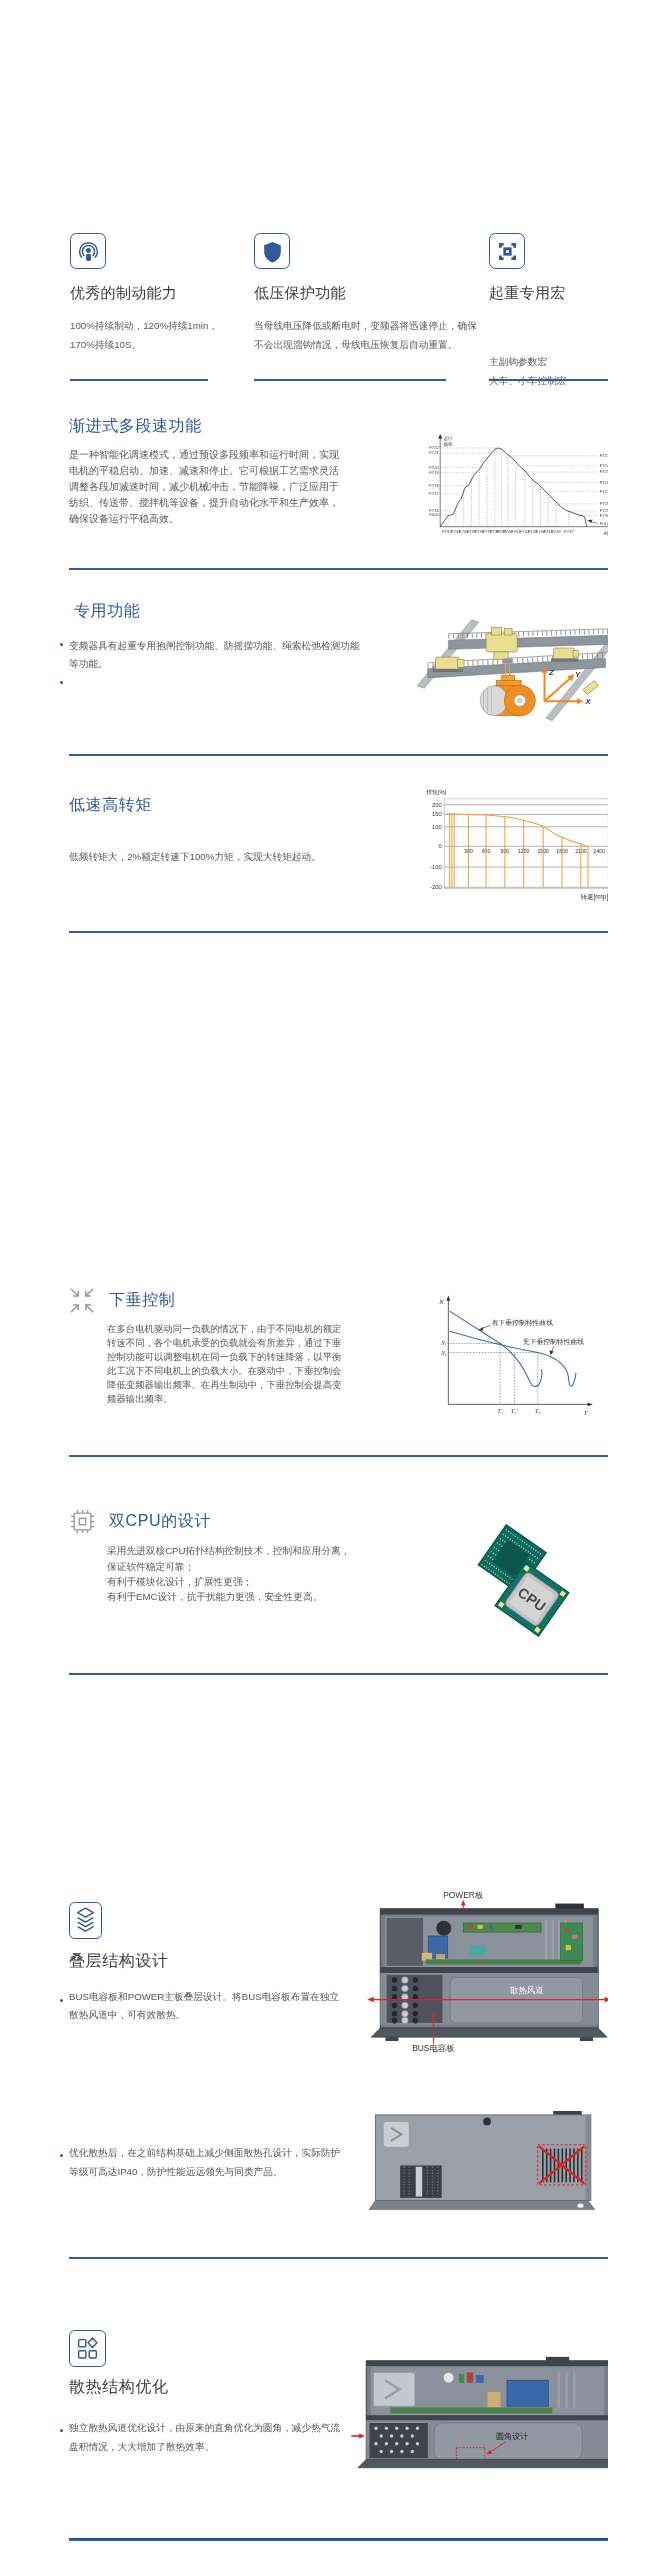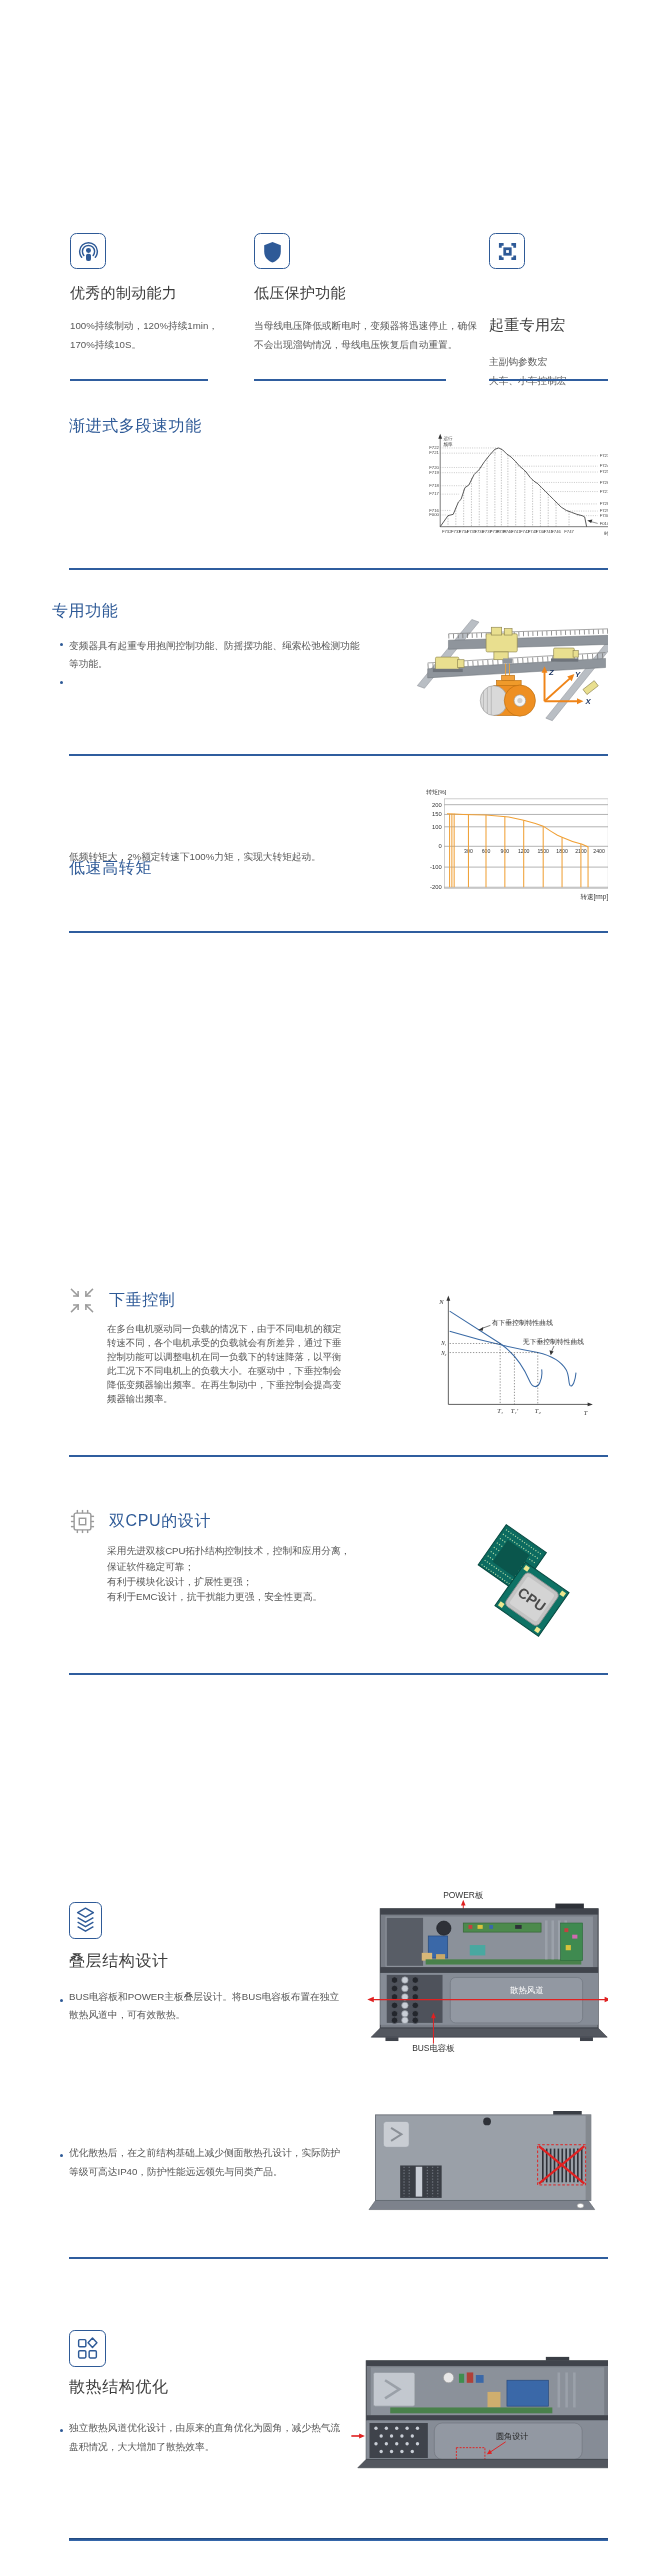--- a/index.html
+++ b/index.html
@@ -66,29 +66,30 @@
       <svg width="31" height="31" viewBox="0 0 56 56">
         <g stroke="#2e5a97" stroke-width="5" fill="none">
           <path d="M15,21 V15 H21"></path>
             <path d="M35,15 H41 V21"></path>
           <path d="M41,35 V41 H35"></path>
             <path d="M21,41 H15 V35"></path>
           <rect x="23" y="23" width="10" height="10"></rect>
         </g>
       </svg>
     </div>
-    <div class="feat-title" style="left:489px;top:284px;margin-top:32px;">起重专用宏</div>
+    <div class="feat-title" style="left:489px;top:284px;">起重专用宏</div>
     <div class="feat-body" style="left:489px;top:316px;width:149px;margin-top:36px;">
       <div>主副钩参数宏</div>
       <div>大车、小车控制宏</div>
     </div>
     <div class="col-divider" style="left:489px;top:379px;width:141px;"></div>
   </div>
 
   <div class="sec-title-blue" style="left:69px;top:416px;">渐进式多段速功能</div>
+  <div class="body-text" style="left:69px;top:447px;width:278px;line-height:16px;font-size:10px;">是一种智能化调速模式，通过预设多段频率和运行时间，实现电机的平稳启动、加速、减速和停止。它可根据工艺需求灵活调整各段加减速时间，减少机械冲击，节能降噪，广泛应用于纺织、传送带、搅拌机等设备，提升自动化水平和生产效率，确保设备运行平稳高效。</div>
 
   <svg class="chart" style="left:422px;top:429px;" width="203" height="116" viewBox="0 0 312 178">
 
     <line x1="28" y1="150" x2="28" y2="12" stroke="#333" stroke-width="1"></line>
     <polygon points="28,7 25,15 31,15" fill="#333"></polygon>
     <line x1="28" y1="150" x2="294" y2="150" stroke="#333" stroke-width="1"></line>
     <polygon points="300,150 292,147 292,153" fill="#333"></polygon>
     <text x="33" y="17" class="axlab">运行</text>
     <text x="33" y="26" class="axlab">频率</text>
     <text x="280" y="163" class="axlab">时间</text>
@@ -173,21 +174,21 @@
       <text x="158" y="160">F742</text>
       <text x="170" y="160">F743</text>
       <text x="182" y="160">F744</text>
       <text x="194" y="160">F745</text>
       <text x="206" y="160">F746</text>
       <text x="226" y="160">F747</text>
     </g>
   </svg>
   <div class="divider" style="top:568px;"></div>
 
-  <div class="sec-title-blue" style="left:52px;top:601px;">专用功能</div>
+  <div class="sec-title-blue" style="left:74px;top:601px;">专用功能</div>
   <div class="dot" style="left:60px;top:643px;"></div>
   <div class="body-text" style="left:69px;top:637px;width:291px;line-height:17.5px;">变频器具有起重专用抱闸控制功能、防摇摆功能、绳索松弛检测功能等功能。</div>
   <div class="dot" style="left:60px;top:681px;"></div>
 
   <svg class="chart" style="left:416px;top:609px;" width="209" height="117" viewBox="0 0 322 180">
 
     <polygon points="2,118 86,16 97,20 13,122" fill="#b9bec4" stroke="#8a8f96" stroke-width="0.8"></polygon>
     <polygon points="200,168 306,36 316,40 210,172" fill="#b9bec4" stroke="#8a8f96" stroke-width="0.8"></polygon>
 
     <line x1="50" y1="42" x2="310" y2="34" stroke="#777" stroke-width="7" stroke-dasharray="1.2 6"></line>
@@ -234,21 +235,21 @@
     </g>
     <polygon points="198,88 193.5,98 202.5,98" fill="#ef8418"></polygon>
     <polygon points="244,100 233,104 240,111" fill="#ef8418"></polygon>
     <polygon points="258,142 248,137.5 248,146.5" fill="#ef8418"></polygon>
     <text x="205" y="101" font-size="12" font-weight="bold" font-style="italic" fill="#203864">Z</text>
     <text x="245" y="104" font-size="12" font-weight="bold" font-style="italic" fill="#203864">Y</text>
     <text x="261" y="147" font-size="12" font-weight="bold" font-style="italic" fill="#203864">X</text>
   </svg>
   <div class="divider" style="top:754px;"></div>
 
-  <div class="sec-title-blue" style="left:69px;top:858px;">低速高转矩</div>
+  <div class="sec-title-blue" style="left:69px;top:795px;">低速高转矩</div>
   <div class="body-text" style="left:69px;top:851px;width:299px;">低频转矩大，2%额定转速下100%力矩，实现大转矩起动。</div>
 
   <svg class="chart" style="left:421px;top:787px;" width="195" height="116" viewBox="0 0 300 178">
     <text x="8" y="11" class="t2lab">转矩[%]</text>
     <rect x="36" y="18" width="252" height="138" fill="#fff" stroke="#b5b5b5" stroke-width="1"></rect>
     <g stroke="#8a8a8a" stroke-width="1">
       <line x1="36" y1="27" x2="288" y2="27"></line>
         <line x1="36" y1="42" x2="288" y2="42"></line>
       <line x1="36" y1="61" x2="288" y2="61"></line>
         <line x1="36" y1="91" x2="288" y2="91"></line>

